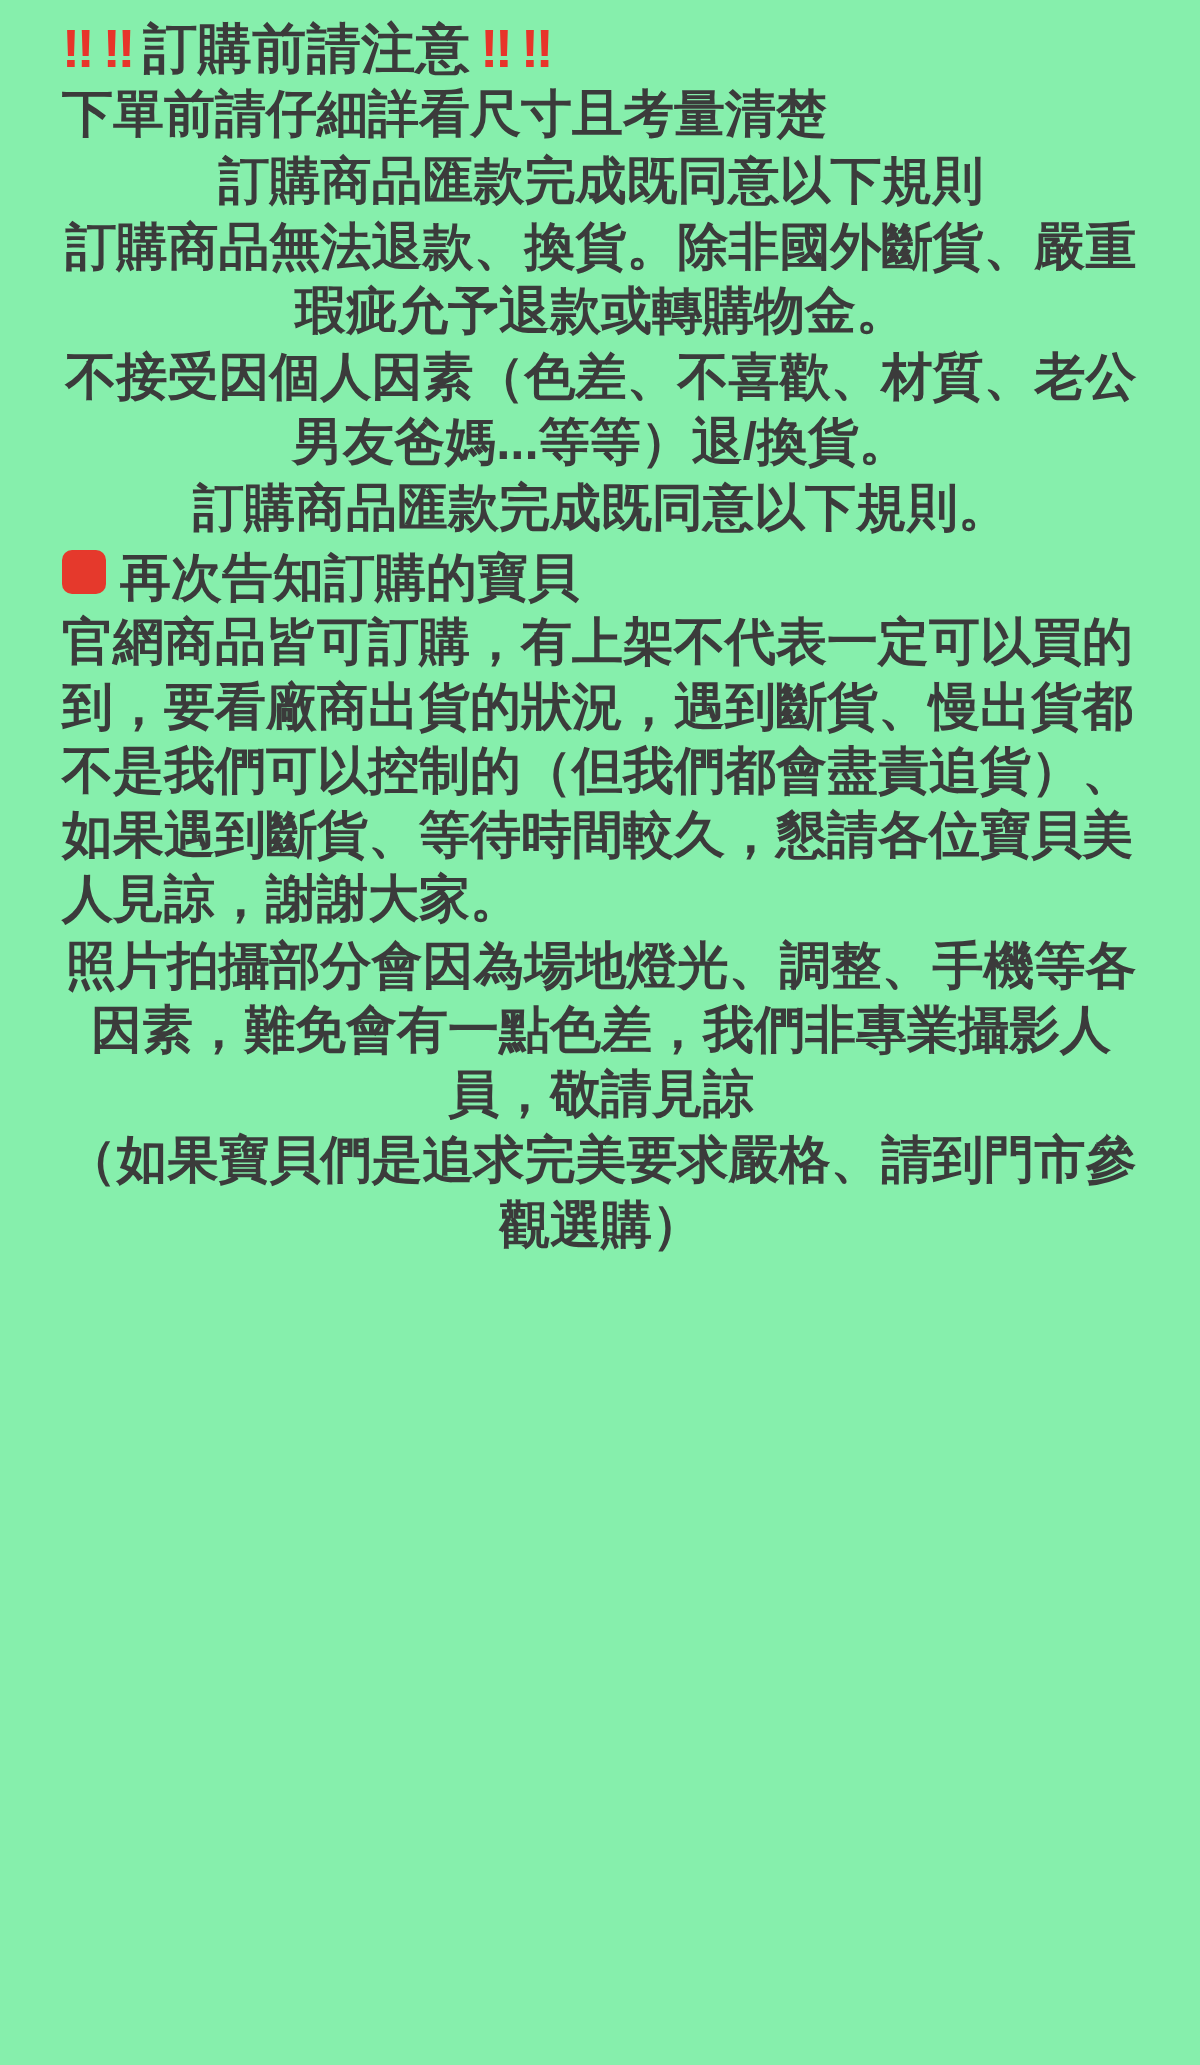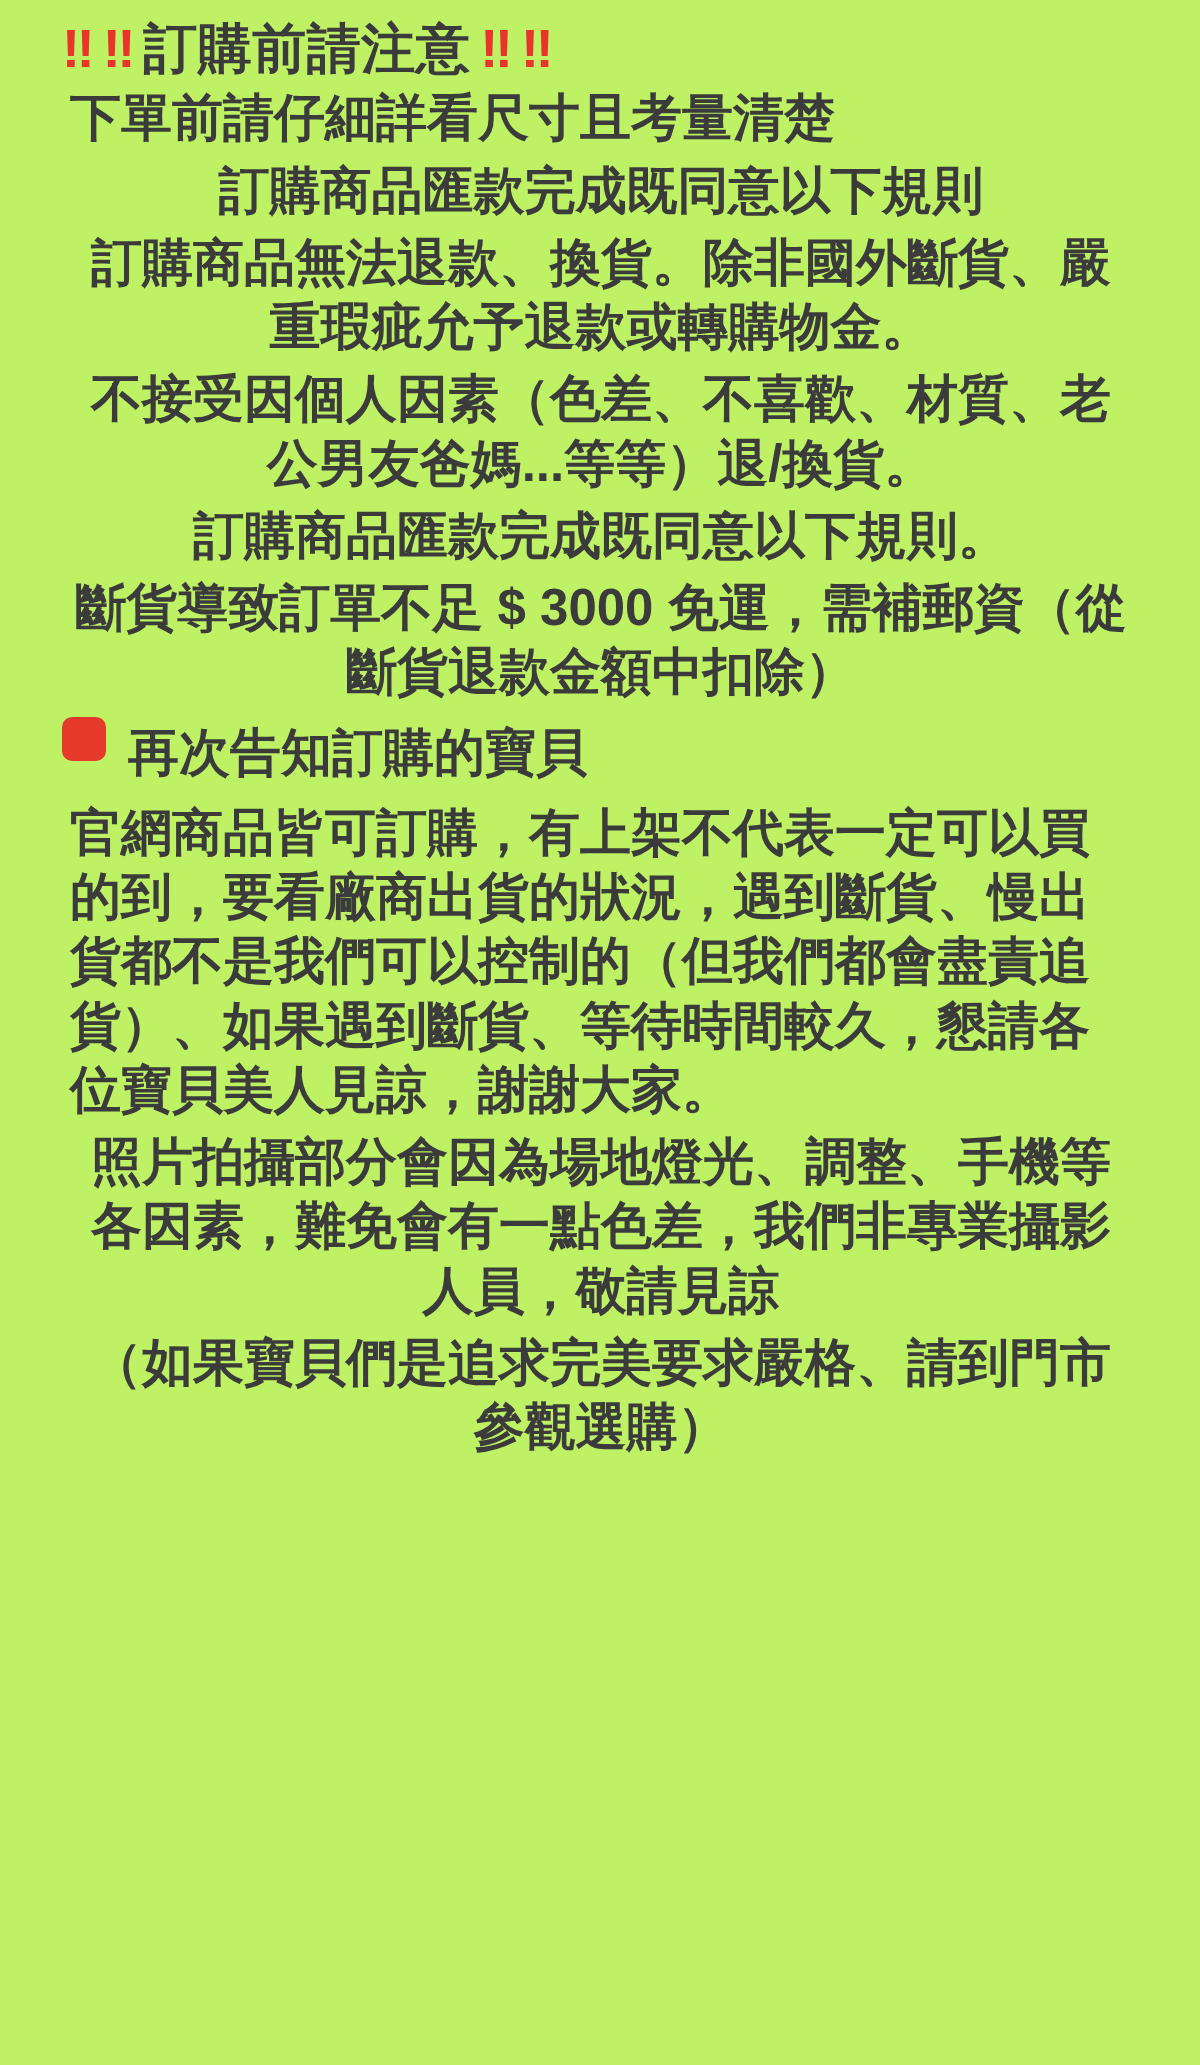--- a/index.html
+++ b/index.html
@@ -13,21 +13,21 @@
     min-height: 2065px;
     font-family: "Liberation Sans", "DejaVu Sans", sans-serif;
     color: #3b3b3b;
     -webkit-font-smoothing: antialiased;
   }
   .page {
     box-sizing: border-box;
     width: 1200px;
     min-height: 2065px;
     padding: 18px 60px 24px 62px;
-    background: #bef264;
+    background: #86efac;
   }
   .notice-title {
     font-size: 54px;
     line-height: 1.12;
     font-weight: 700;
     color: #3b3b3b;
     letter-spacing: 0.5px;
     margin: 0 0 4px 0;
     white-space: nowrap;
   }
@@ -36,21 +36,21 @@
     font-weight: 700;
     letter-spacing: -2px;
   }
   .notice-title .bang.left  { margin-right: 10px; }
   .notice-title .bang.right { margin-left: 10px; }
   .para {
     font-size: 51px;
     line-height: 1.26;
     font-weight: 600;
     color: #3b3b3b;
-    margin: 8px;
+    margin: 0;
     letter-spacing: 0px;
     text-align: left;
   }
   .para + .para { margin-top: 2px; text-align: center; }
   .inline-bang {
     color: #e8342a;
     font-weight: 700;
     letter-spacing: -2px;
     margin-left: 4px;
   }
@@ -87,21 +87,20 @@
     <span class="bang left">‼</span><span class="bang left">‼</span><span>訂購前請注意</span><span class="bang right">‼</span><span class="bang right">‼</span>
   </h1>
 
   <p class="para">下單前請仔細詳看尺寸且考量清楚</p>
   <p class="para">訂購商品匯款完成既同意以下規則</p>
   <p class="para">訂購商品無法退款、換貨。除非國外斷貨、嚴重瑕疵允予退款或轉購物金。</p>
 
   <p class="para"><span>不接受因個人因素（色差、不喜歡、材質、老公男友爸媽...等等）退</span><span class="slash">/</span><span>換貨。</span></p>
 
   <p class="para">訂購商品匯款完成既同意以下規則。</p>
-  <p class="para">斷貨導致訂單不足 $ 3000 免運，需補郵資（從斷貨退款金額中扣除）</p>
 
 
   <div class="dot-row">
     <span class="red-dot"></span>
     <span class="para">再次告知訂購的寶貝</span>
   </div>
 
   <p class="para">官網商品皆可訂購，有上架不代表一定可以買的到，要看廠商出貨的狀況，遇到斷貨、慢出貨都不是我們可以控制的（但我們都會盡責追貨）、如果遇到斷貨、等待時間較久，懇請各位寶貝美人見諒，謝謝大家。</p>
   <p class="para">照片拍攝部分會因為場地燈光、調整、手機等各因素，難免會有一點色差，我們非專業攝影人員，敬請見諒</p>
 

